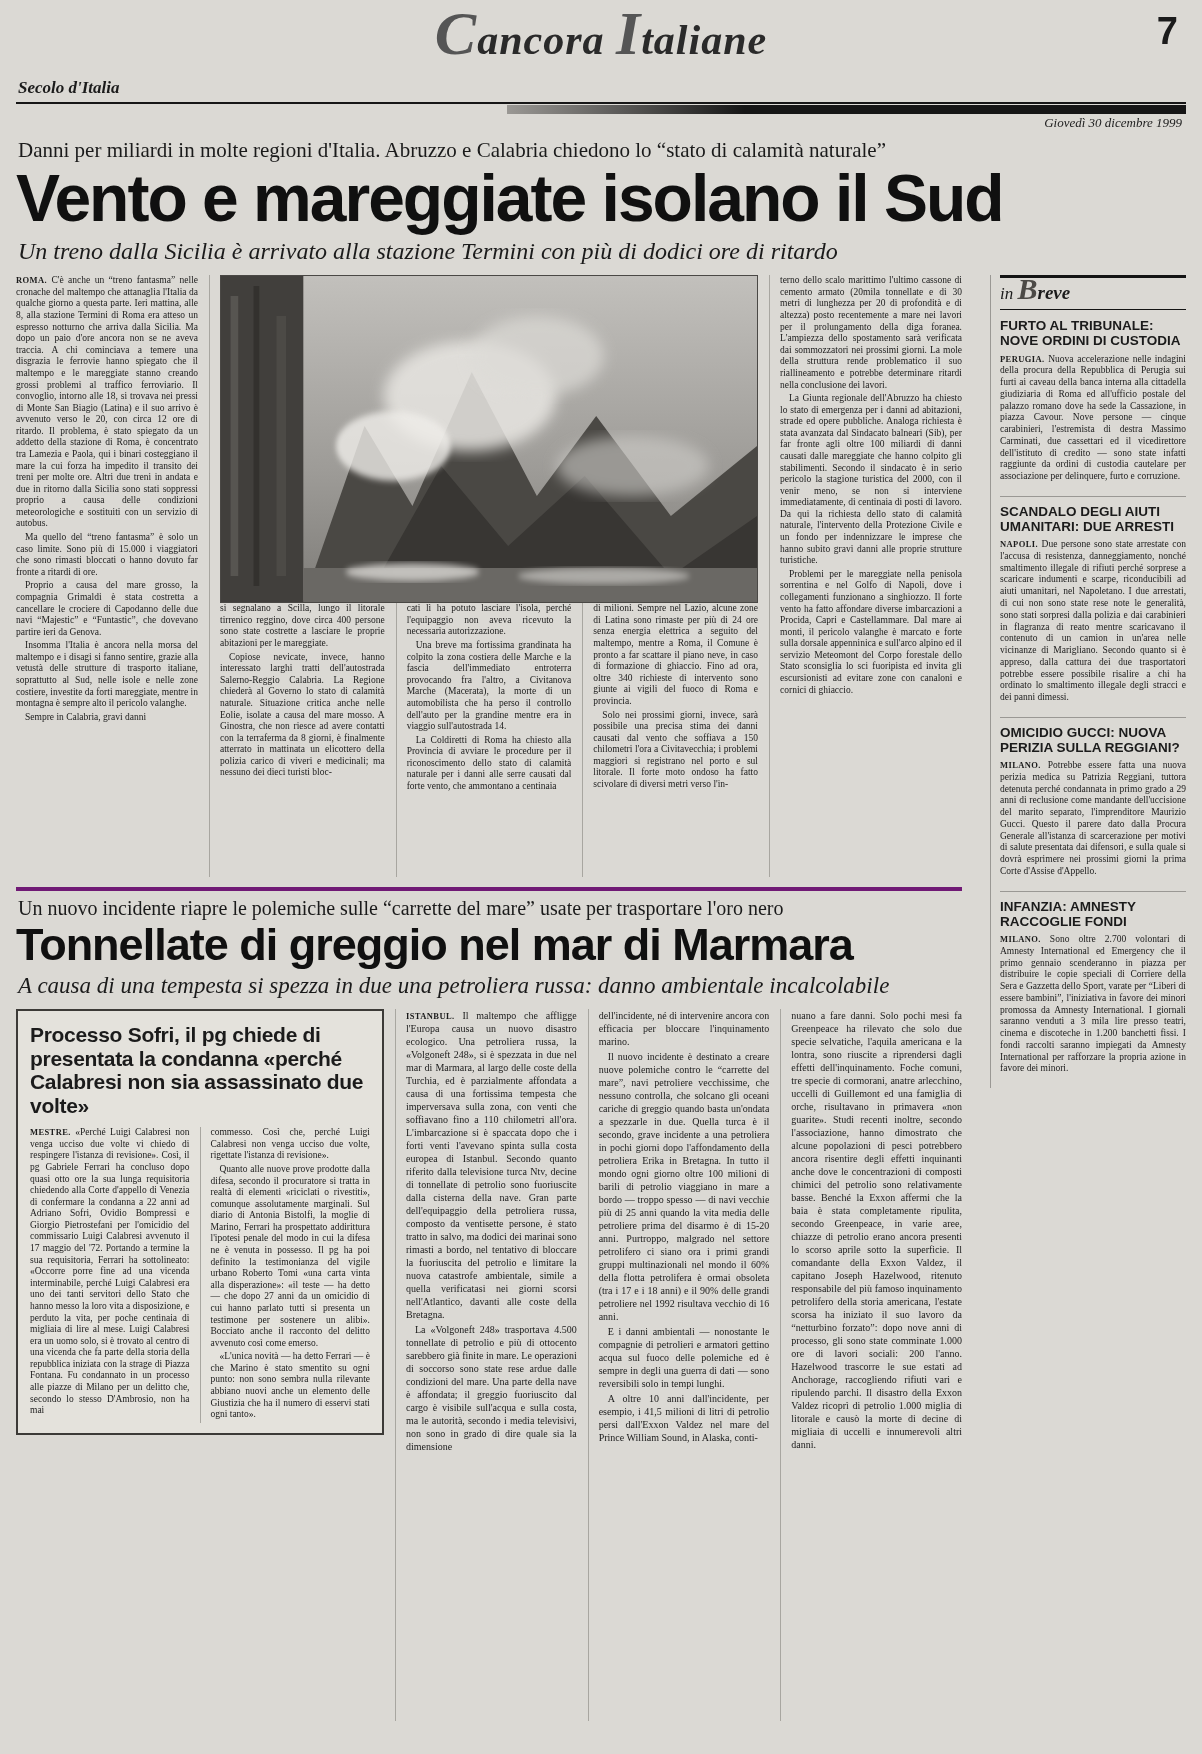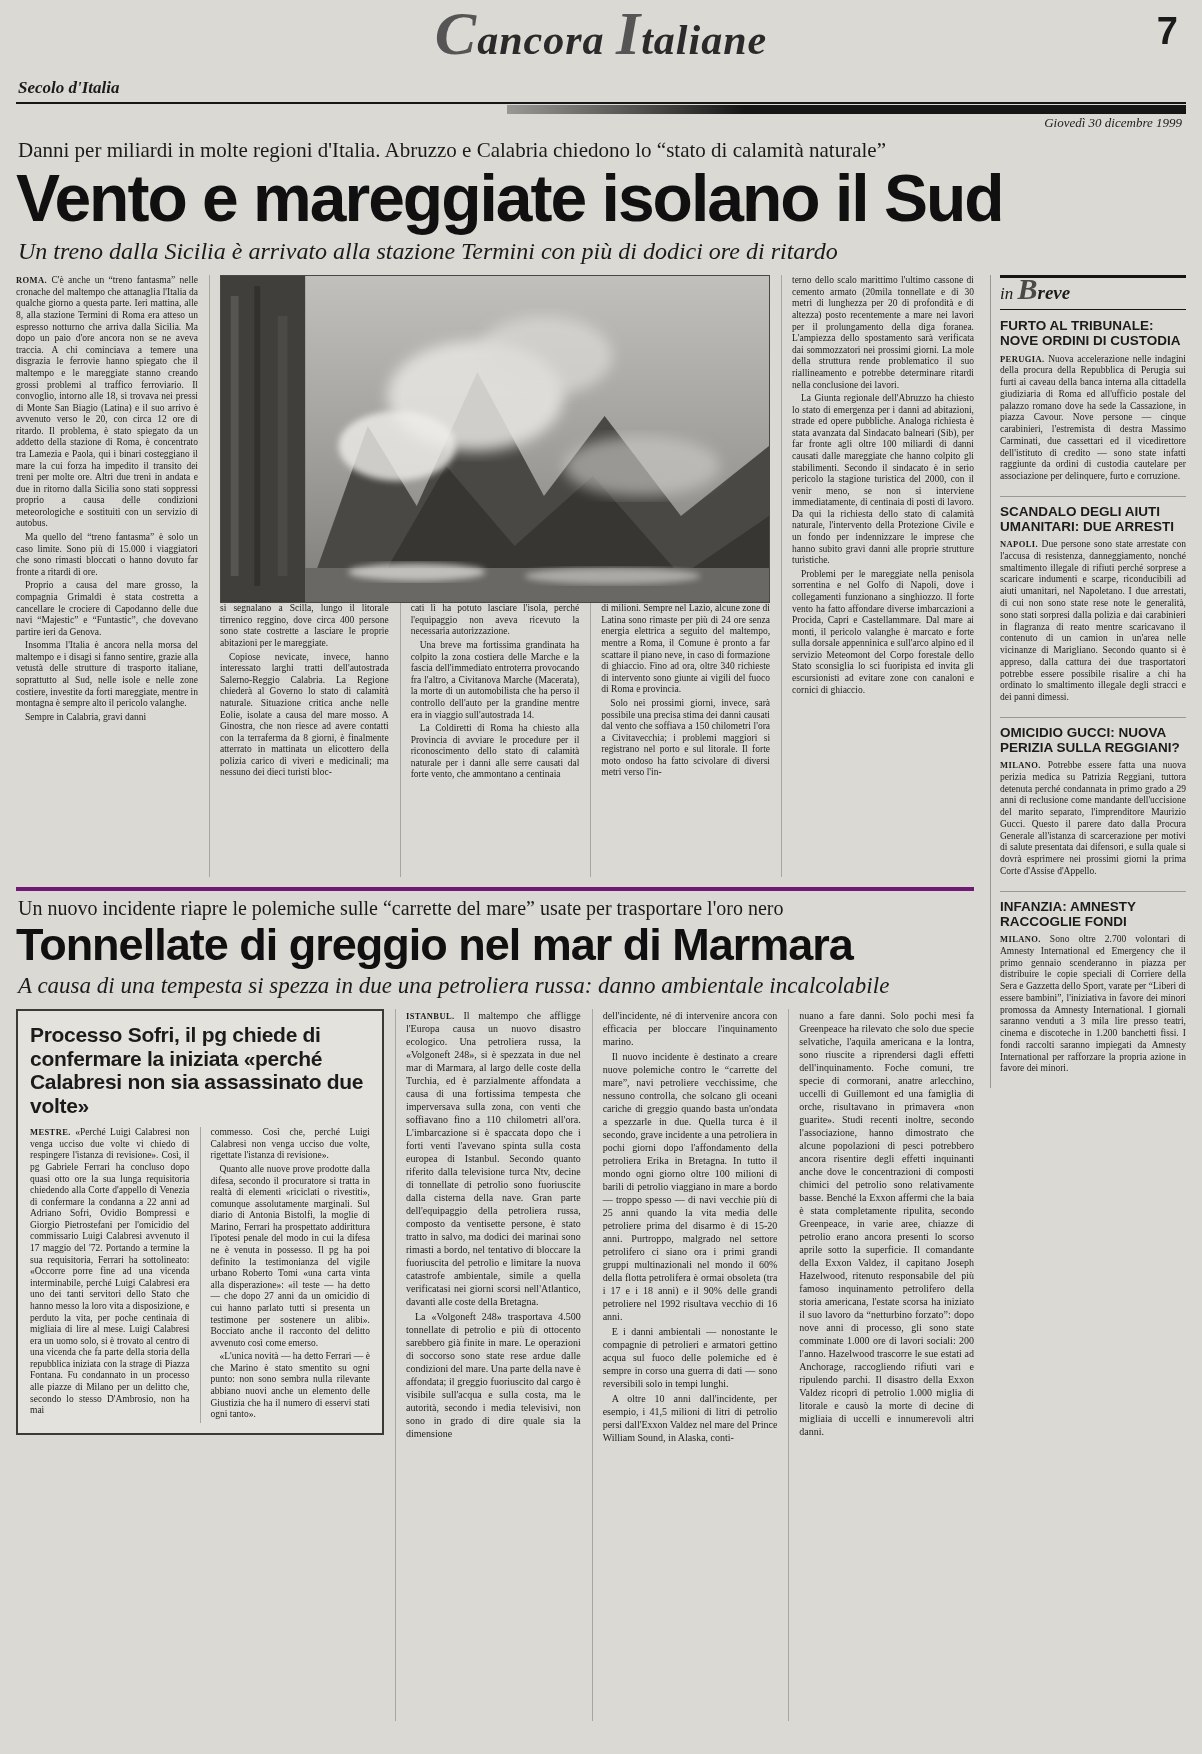--- a/index.html
+++ b/index.html
@@ -20,21 +20,21 @@
   .date-row{position:relative;height:26px;border-top:2px solid #161616;}
   .date-row .bar{position:absolute;right:0;top:1px;width:58%;height:9px;
     background:linear-gradient(90deg,#9a9894,#161616 35%);}
   .date-row .date{position:absolute;right:4px;top:11px;font-style:italic;font-size:13px;color:#222;}
   
   .a1-kicker{font-size:21px;margin:8px 0 0 2px;}
   .a1-headline{font-family:"Liberation Sans",sans-serif;font-weight:bold;font-size:66px;
     letter-spacing:-2px;line-height:1.02;margin:2px 0 0 0;color:#101010;}
   .a1-subhead{font-style:italic;font-size:24px;margin:6px 0 10px 2px;}
   
-  .main-row{display:flex;gap:16px;align-items:flex-start;}
+  .main-row{display:flex;gap:28px;align-items:flex-start;}
   .main-left{flex:1;min-width:0;}
   .sidebar{width:186px;flex:none;border-left:1px solid #9a9894;padding-left:9px;max-height:1452px;overflow:hidden;}
   
   .a1-body{display:flex;gap:11px;height:602px;overflow:hidden;}
   .ncol{font-size:9.5px;line-height:1.22;text-align:justify;overflow:hidden;}
   .a1col-side{width:182px;flex:none;height:100%;}
   .colrule{border-left:1px solid #a8a6a0;padding-left:10px;}
   .a1-center{flex:1;min-width:0;display:flex;flex-direction:column;height:100%;}
   .photo{height:326px;border:1px solid #4a4845;background:#8e8c88;flex:none;}
   .photo svg{display:block;width:100%;height:100%;}
@@ -163,42 +163,42 @@
       </div>
 
       <section class="article2">
         <div class="a2-kicker">Un nuovo incidente riapre le polemiche sulle “carrette del mare” usate per trasportare l'oro nero</div>
         <h2 class="a2-headline">Tonnellate di greggio nel mar di Marmara</h2>
         <div class="a2-subhead">A causa di una tempesta si spezza in due una petroliera russa: danno ambientale incalcolabile</div>
 
         <div class="a2-body">
 
           <div class="sofri-box">
-            <h3 class="sofri-title">Processo Sofri, il pg chiede di confermare la iniziata «perché Calabresi non sia assassinato due volte»</h3>
+            <h3 class="sofri-title">Processo Sofri, il pg chiede di presentata la condanna «perché Calabresi non sia assassinato due volte»</h3>
             <div class="sofri-cols">
               <div class="ncol">
                 <p class="bp first"><b class="lead">MESTRE.</b> <span>«Perché Luigi Calabresi non venga ucciso due volte vi chiedo di respingere l'istanza di revisione». Così, il pg Gabriele Ferrari ha concluso dopo quasi otto ore la sua lunga requisitoria chiedendo alla Corte d'appello di Venezia di confermare la condanna a 22 anni ad Adriano Sofri, Ovidio Bompressi e Giorgio Pietrostefani per l'omicidio del commissario Luigi Calabresi avvenuto il 17 maggio del '72. Portando a termine la sua requisitoria, Ferrari ha sottolineato: «Occorre porre fine ad una vicenda interminabile, perché Luigi Calabresi era uno dei tanti servitori dello Stato che hanno messo la loro vita a disposizione, e perduto la vita, per poche centinaia di migliaia di lire al mese. Luigi Calabresi era un uomo solo, si è trovato al centro di una vicenda che fa parte della storia della repubblica iniziata con la strage di Piazza Fontana. Fu condannato in un processo alle piazze di Milano per un delitto che, secondo lo stesso D'Ambrosio, non ha mai</span></p>
               </div>
               <div class="ncol colrule">
                 <p class="bp first"><span>commesso. Così che, perché Luigi Calabresi non venga ucciso due volte, rigettate l'istanza di revisione».</span></p>
                 <p class="bp"><span>Quanto alle nuove prove prodotte dalla difesa, secondo il procuratore si tratta in realtà di elementi «riciclati o rivestiti», comunque assolutamente marginali. Sul diario di Antonia Bistolfi, la moglie di Marino, Ferrari ha prospettato addirittura l'ipotesi penale del modo in cui la difesa ne è venuta in possesso. Il pg ha poi definito la testimonianza del vigile urbano Roberto Tomi «una carta vinta alla disperazione»: «il teste — ha detto — che dopo 27 anni da un omicidio di cui hanno parlato tutti si presenta un testimone per sostenere un alibi». Bocciato anche il racconto del delitto avvenuto così come emerso.</span></p>
                 <p class="bp"><span>«L'unica novità — ha detto Ferrari — è che Marino è stato smentito su ogni punto: non sono sembra nulla rilevante abbiano nuovi anche un elemento delle Giustizia che ha il numero di esservi stati ogni tanto».</span></p>
               </div>
             </div>
           </div>
 
           <div class="ncol a2col colrule">
             <p class="bp first"><b class="lead">ISTANBUL.</b> <span>Il maltempo che affligge l'Europa causa un nuovo disastro ecologico. Una petroliera russa, la «Volgoneft 248», si è spezzata in due nel mar di Marmara, al largo delle coste della Turchia, ed è parzialmente affondata a causa di una fortissima tempesta che imperversava sulla zona, con venti che soffiavano fino a 110 chilometri all'ora. L'imbarcazione si è spaccata dopo che i forti venti l'avevano spinta sulla costa europea di Istanbul. Secondo quanto riferito dalla televisione turca Ntv, decine di tonnellate di petrolio sono fuoriuscite dalla cisterna della nave. Gran parte dell'equipaggio della petroliera russa, composto da ventisette persone, è stato tratto in salvo, ma dodici dei marinai sono rimasti a bordo, nel tentativo di bloccare la fuoriuscita del petrolio e limitare la nuova catastrofe ambientale, simile a quella verificatasi nei giorni scorsi nell'Atlantico, davanti alle coste della Bretagna.</span></p>
             <p class="bp"><span>La «Volgoneft 248» trasportava 4.500 tonnellate di petrolio e più di ottocento sarebbero già finite in mare. Le operazioni di soccorso sono state rese ardue dalle condizioni del mare. Una parte della nave è affondata; il greggio fuoriuscito dal cargo è visibile sull'acqua e sulla costa, ma le autorità, secondo i media televisivi, non sono in grado di dire quale sia la dimensione</span></p>
           </div>
 
           <div class="ncol a2col colrule">
             <p class="bp first"><span>dell'incidente, né di intervenire ancora con efficacia per bloccare l'inquinamento marino.</span></p>
             <p class="bp"><span>Il nuovo incidente è destinato a creare nuove polemiche contro le “carrette del mare”, navi petroliere vecchissime, che nessuno controlla, che solcano gli oceani cariche di greggio quando basta un'ondata a spezzarle in due. Quella turca è il secondo, grave incidente a una petroliera in pochi giorni dopo l'affondamento della petroliera Erika in Bretagna. In tutto il mondo ogni giorno oltre 100 milioni di barili di petrolio viaggiano in mare a bordo — troppo spesso — di navi vecchie più di 25 anni quando la vita media delle petroliere prima del disarmo è di 15-20 anni. Purtroppo, malgrado nel settore petrolifero ci siano ora i primi grandi gruppi multinazionali nel mondo il 60% della flotta petrolifera è ormai obsoleta (tra i 17 e i 18 anni) e il 90% delle grandi petroliere nel 1992 risultava vecchio di 16 anni.</span></p>
-            <p class="bp"><span>E i danni ambientali — nonostante le compagnie di petrolieri e armatori gettino acqua sul fuoco delle polemiche ed è sempre in corso una guerra di dati — sono reversibili solo in tempi lunghi.</span></p>
+            <p class="bp"><span>E i danni ambientali — nonostante le compagnie di petrolieri e armatori gettino acqua sul fuoco delle polemiche ed è sempre in degli una guerra di dati — sono reversibili solo in tempi lunghi.</span></p>
             <p class="bp"><span>A oltre 10 anni dall'incidente, per esempio, i 41,5 milioni di litri di petrolio persi dall'Exxon Valdez nel mare del Prince William Sound, in Alaska, conti-</span></p>
           </div>
 
           <div class="ncol a2col colrule">
             <p class="bp first"><span>nuano a fare danni. Solo pochi mesi fa Greenpeace ha rilevato che solo due specie selvatiche, l'aquila americana e la lontra, sono riuscite a riprendersi dagli effetti dell'inquinamento. Foche comuni, tre specie di cormorani, anatre arlecchino, uccelli di Guillemont ed una famiglia di orche, risultavano in primavera «non guarite». Studi recenti inoltre, secondo l'associazione, hanno dimostrato che alcune popolazioni di pesci potrebbero ancora risentire degli effetti inquinanti anche dove le concentrazioni di composti chimici del petrolio sono relativamente basse. Benché la Exxon affermi che la baia è stata completamente ripulita, secondo Greenpeace, in varie aree, chiazze di petrolio erano ancora presenti lo scorso aprile sotto la superficie. Il comandante della Exxon Valdez, il capitano Joseph Hazelwood, ritenuto responsabile del più famoso inquinamento petrolifero della storia americana, l'estate scorsa ha iniziato il suo lavoro da “netturbino forzato”: dopo nove anni di processo, gli sono state comminate 1.000 ore di lavori sociali: 200 l'anno. Hazelwood trascorre le sue estati ad Anchorage, raccogliendo rifiuti vari e ripulendo parchi. Il disastro della Exxon Valdez ricoprì di petrolio 1.000 miglia di litorale e causò la morte di decine di migliaia di uccelli e innumerevoli altri danni.</span></p>
           </div>
 
         </div>
       </section>
 

